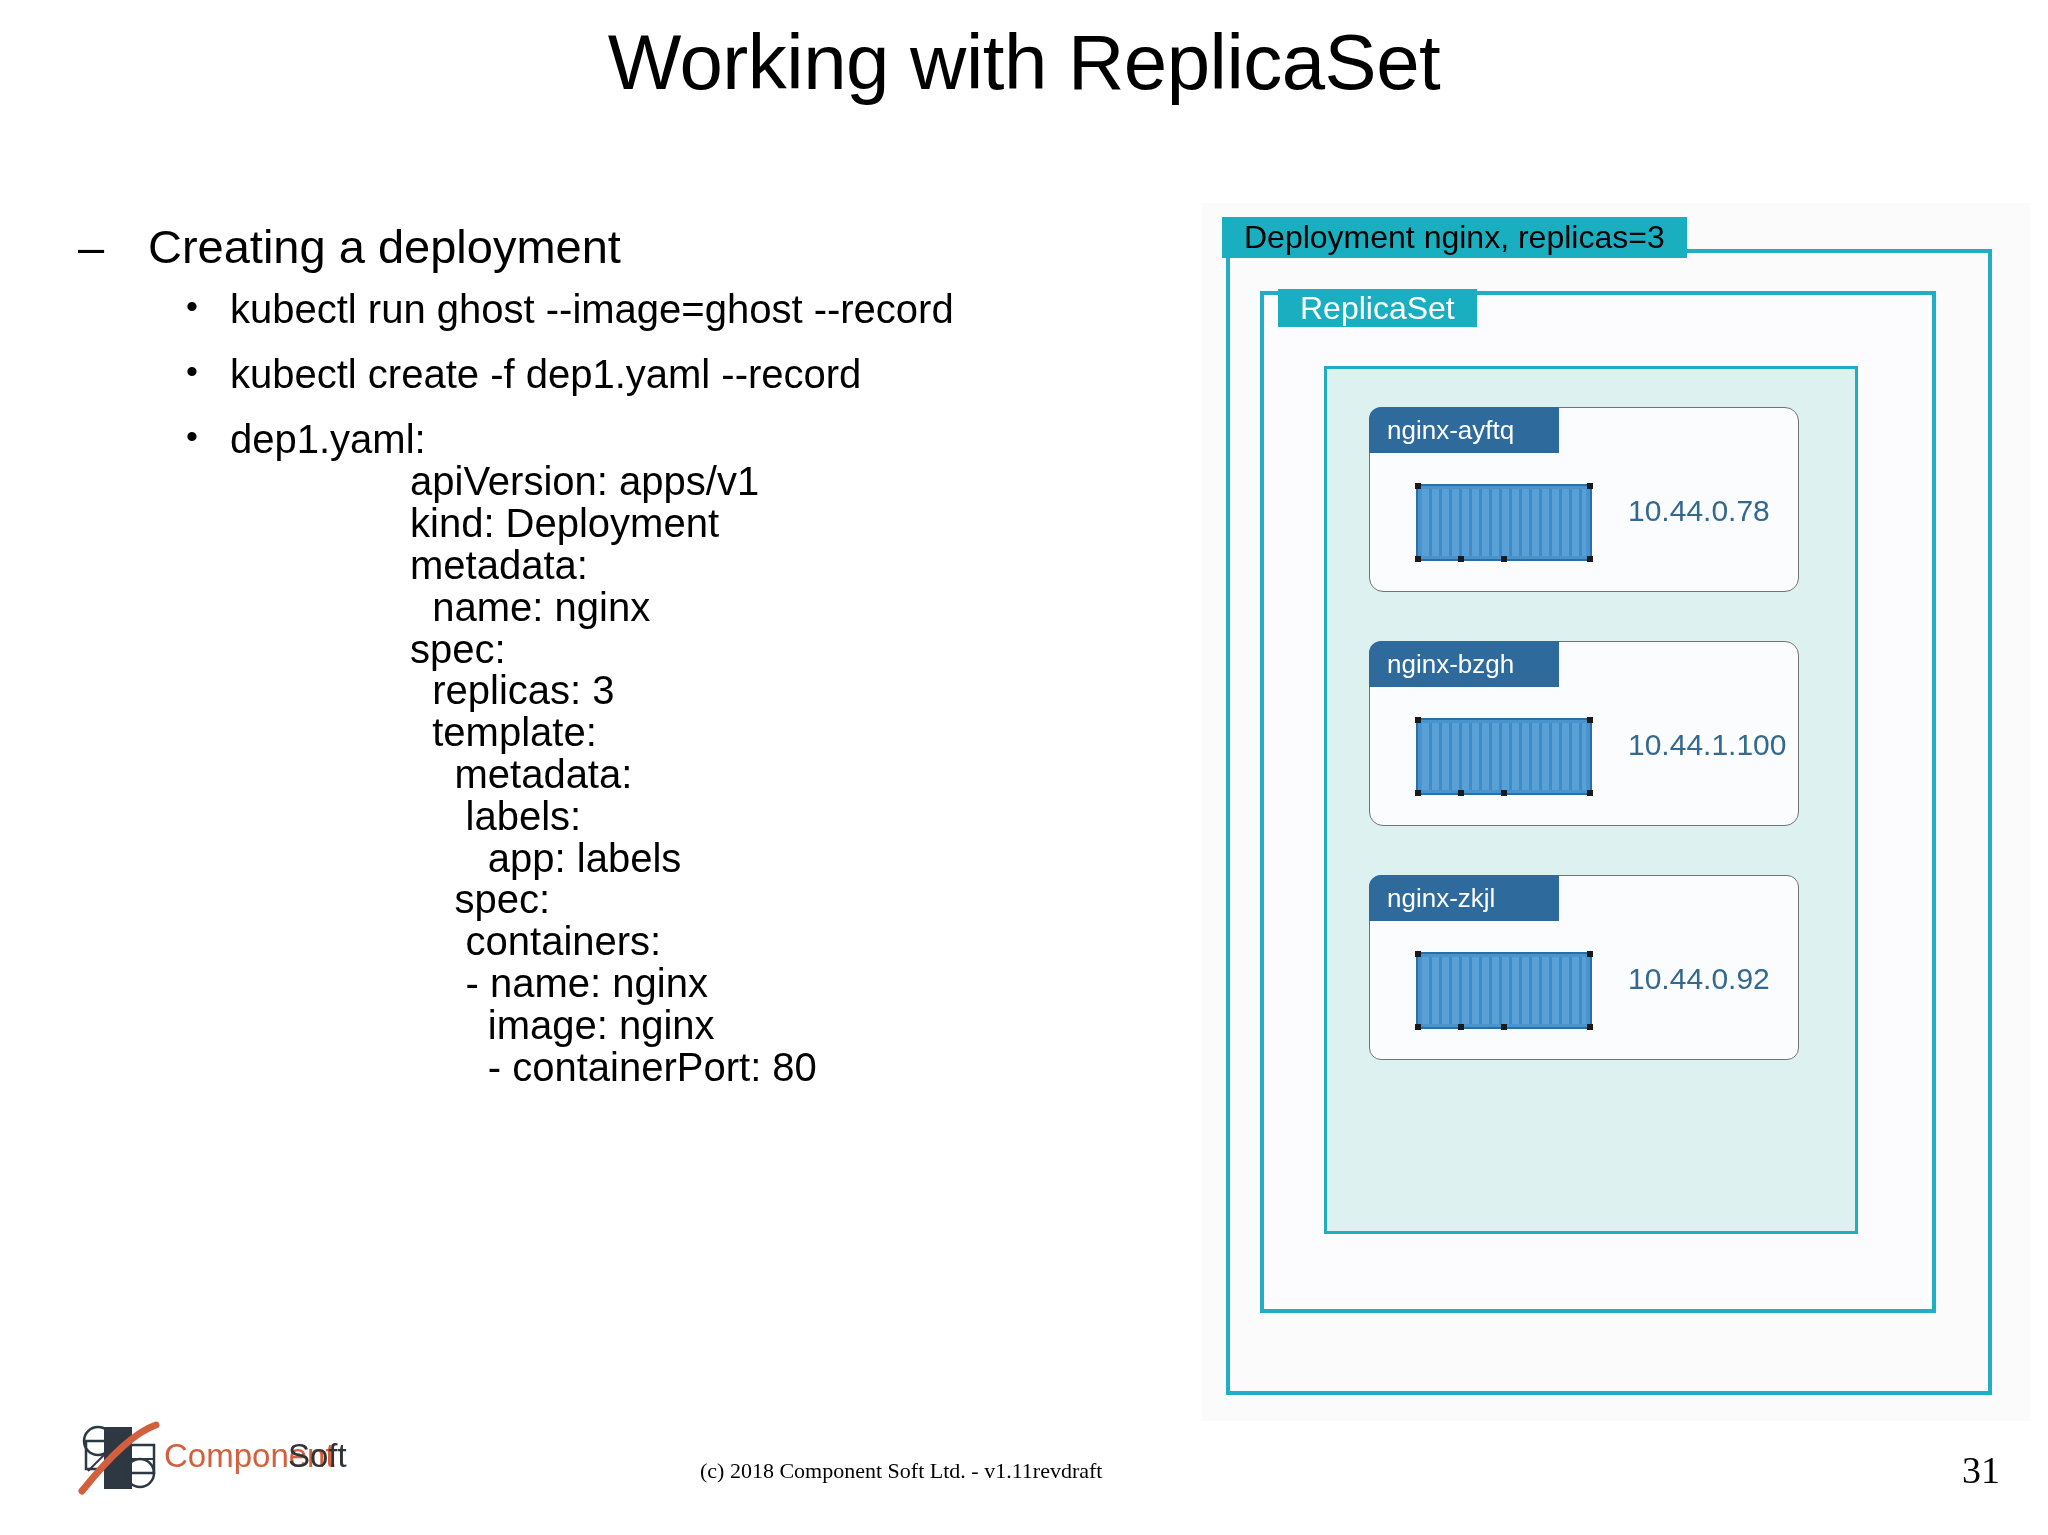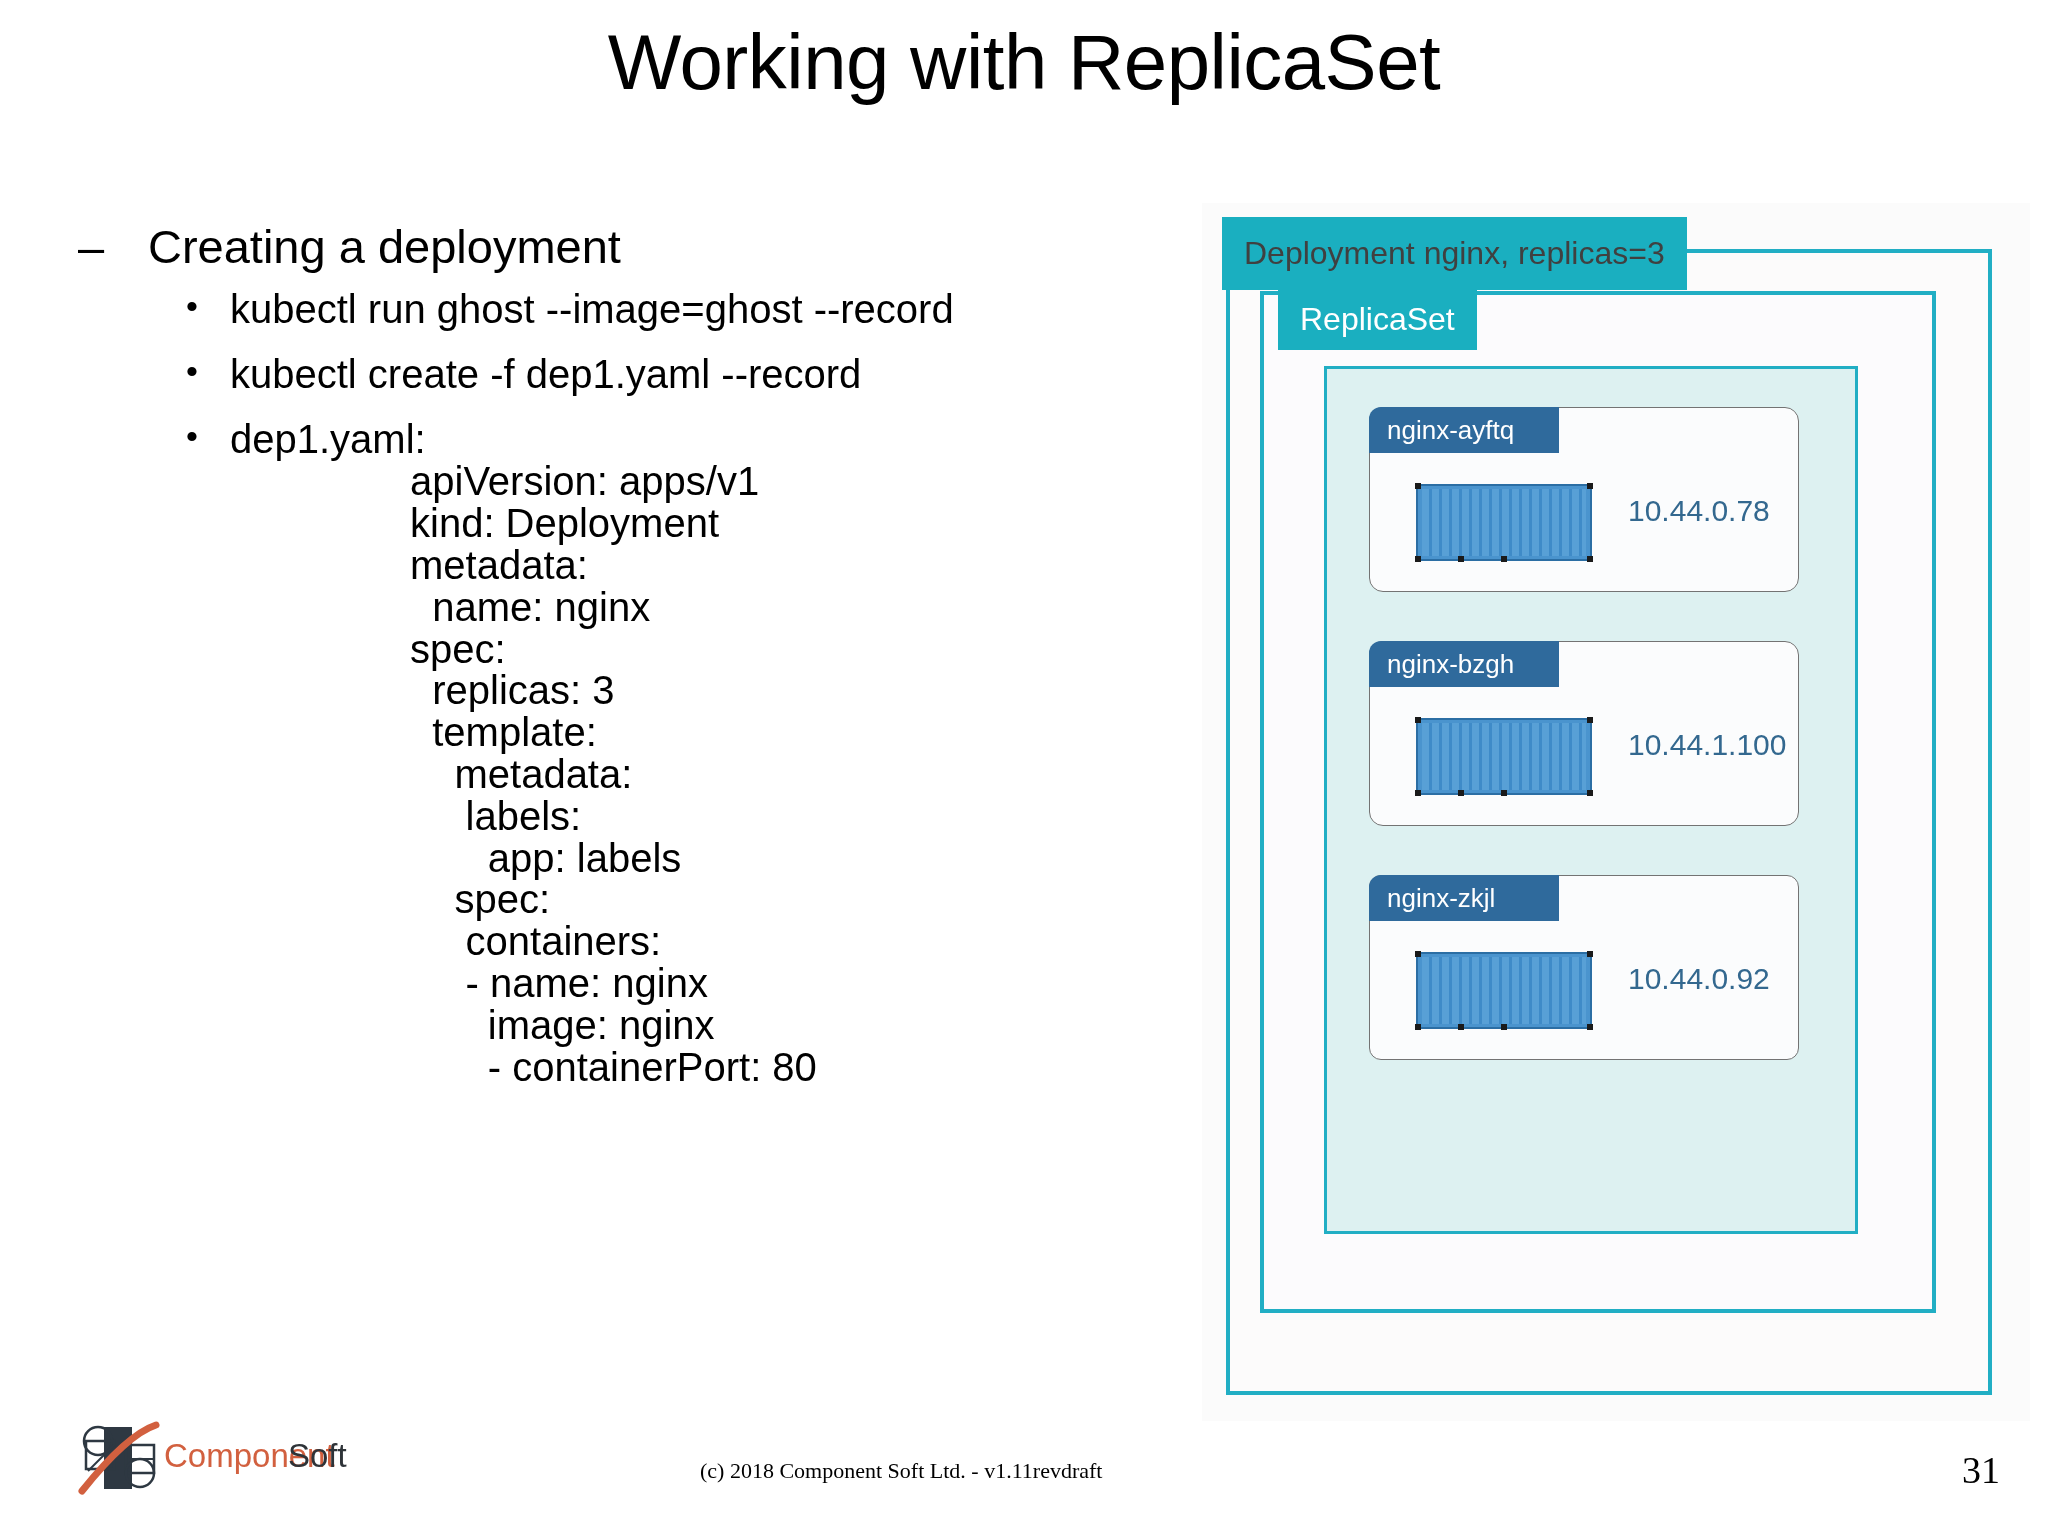--- a/index.html
+++ b/index.html
@@ -103,44 +103,44 @@
     height: 1146px;
     border: 4px solid #21aec4;
     background: #fcfbfb;
     box-sizing: border-box;
   }
   .deployment-label {
     position: absolute;
     left: 20px;
     top: 14px;
     height: 41px;
-    padding: 16px 22px;
+    padding: 0 22px;
     display: flex;
     align-items: center;
     background: #1aafc0;
-    color: #404040;
+    color: #000000;
     font-size: 32px;
     white-space: nowrap;
   }
   
   .replicaset-box {
     position: absolute;
     left: 58px;
     top: 88px;
     width: 676px;
     height: 1022px;
     border: 4px solid #21aec4;
     background: #fcfbfd;
     box-sizing: border-box;
   }
   .replicaset-label {
     position: absolute;
     left: 76px;
     top: 86px;
-    height: 61px;
+    height: 38px;
     padding: 0 22px;
     display: flex;
     align-items: center;
     background: #1aafc0;
     color: #ffffff;
     font-size: 32px;
     white-space: nowrap;
   }
   
   .pods-area {

